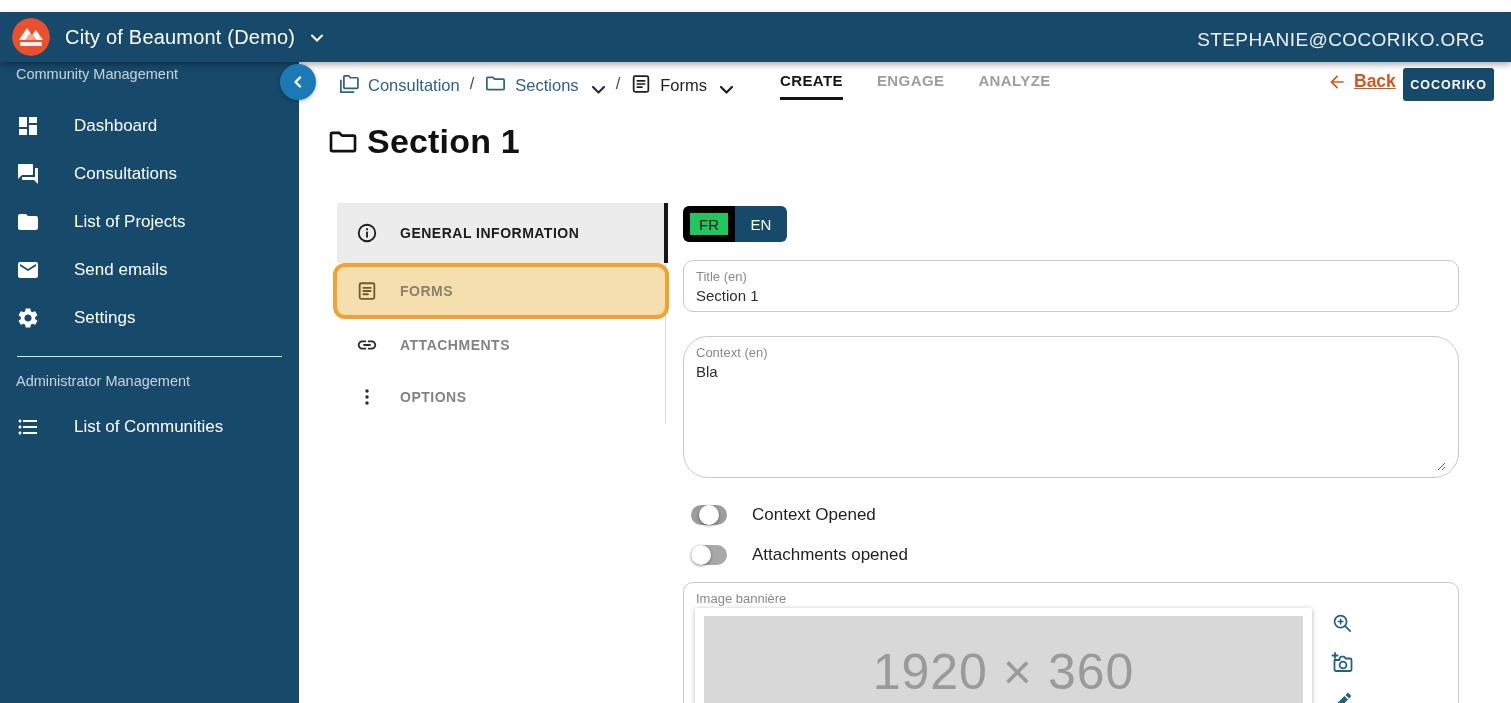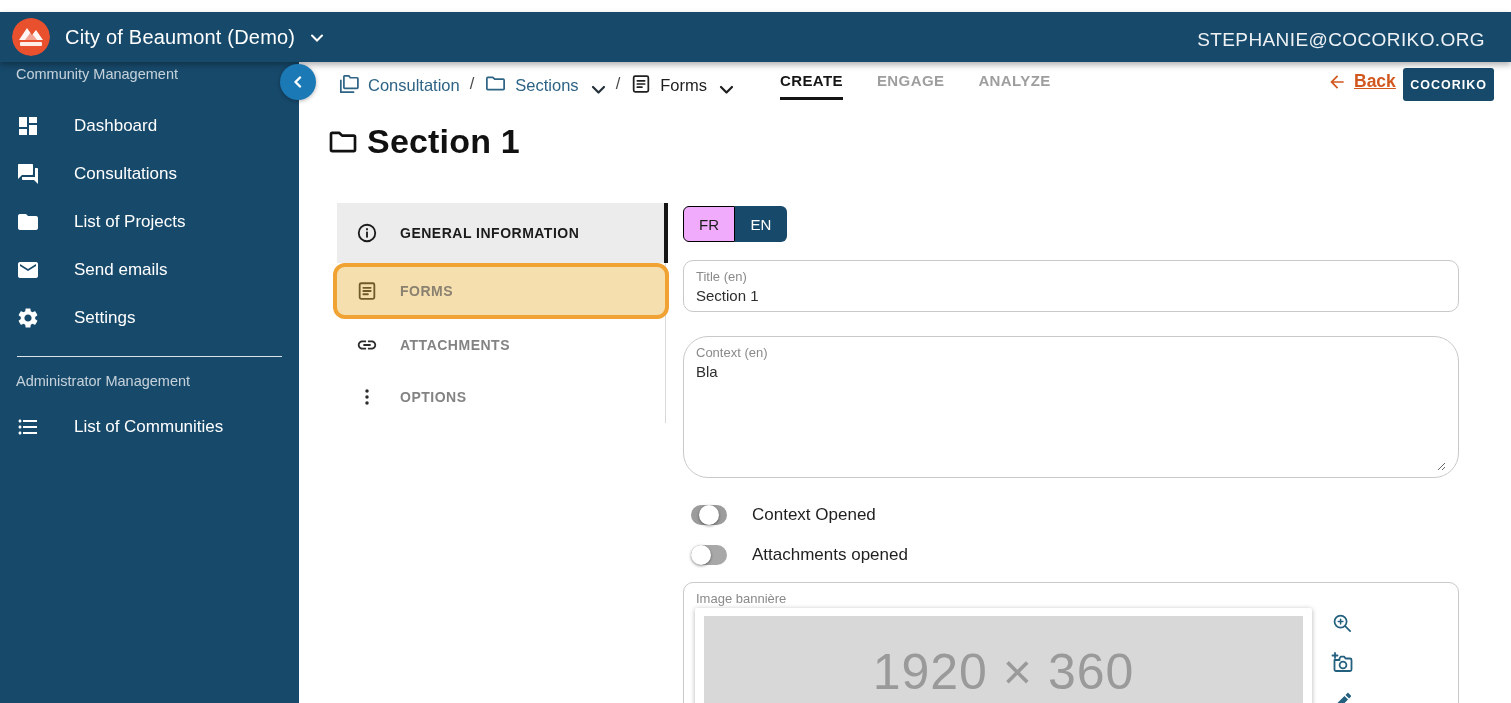--- a/index.html
+++ b/index.html
@@ -84,21 +84,21 @@
     bottom:0; width:4px; background:#161616; }
   .menu-item.highlight { height:56px; margin:0 -4px; padding-left:19px;
     background:#F5DFAF; border:4px solid #F0A232; border-radius:12px; }
   .menu-item.highlight .m-label { color:#8a8170; }
 
   
   .lang-toggle { position:absolute; left:384px; top:156px; display:flex; }
   .lang-seg { width:52px; height:36px; display:flex; align-items:center;
     justify-content:center; font-size:15px; cursor:pointer; border:none;
     font-family:"Liberation Sans",sans-serif; }
-  .lang-fr { background:#f0abfc; color:#1b1b1b; border:1px solid #000000;
+  .lang-fr { background:#22c55e; color:#1b1b1b; border:7px solid #000000;
     border-radius:6px 0 0 6px; }
   .lang-en { background:#17496B; color:#fff; border-radius:0 6px 6px 0; }
 
   .field { position:absolute; left:384px; width:776px; border:1px solid #c9c9c9;
     border-radius:10px; background:#fff; padding:8px 12px; }
   .field-label { font-size:13px; color:#8a8a8a; }
   .field input { width:100%; border:none; outline:none; font-size:15px;
     color:#2e2e2e; margin-top:3px; background:transparent;
     font-family:"Liberation Sans",sans-serif; }
   .field textarea { width:100%; height:108px; border:none; outline:none;

